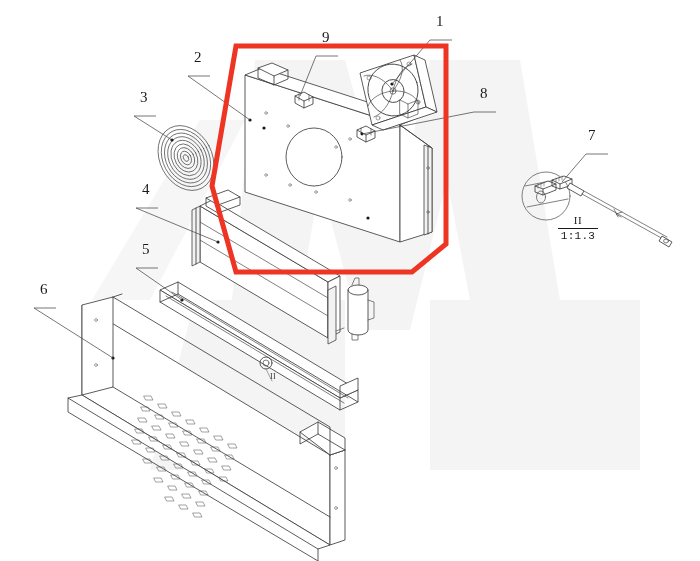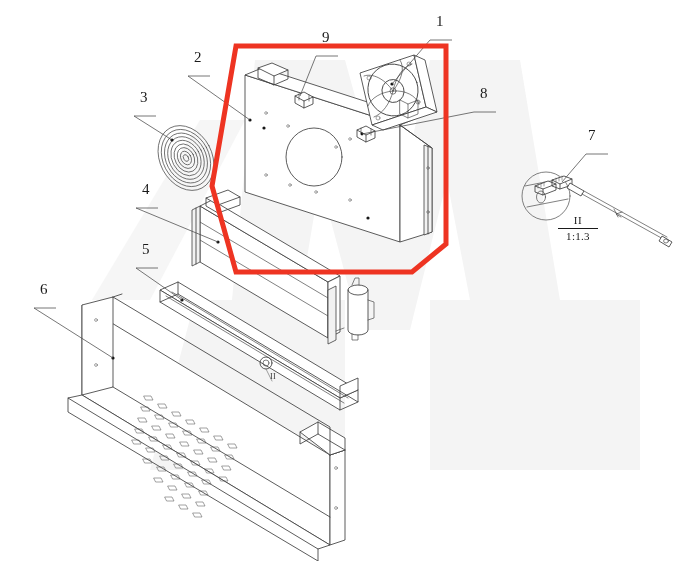--- a/index.html
+++ b/index.html
@@ -29,21 +29,21 @@
     position:absolute;
     font-family:"Liberation Serif","DejaVu Serif",serif;
     font-size:11px;
     color:#1a1a1a;
     text-align:center;
     line-height:1.15;
     white-space:nowrap;
   }
   .scalecap .top{display:block;letter-spacing:0.5px;}
   .scalecap .rule{display:block;height:1px;background:#1a1a1a;margin:1px 0;}
-  .scalecap .bot{display:block;letter-spacing:0.3px;}
+  .scalecap .bot{display:block;letter-spacing:0.3px;font-family:Liberation Mono, monospace;}
   .tinycap{
     position:absolute;
     font-family:"Liberation Serif","DejaVu Serif",serif;
     font-size:8px;
     color:#333;
     letter-spacing:0.4px;
   }
 </style>
 </head>
 <body>

